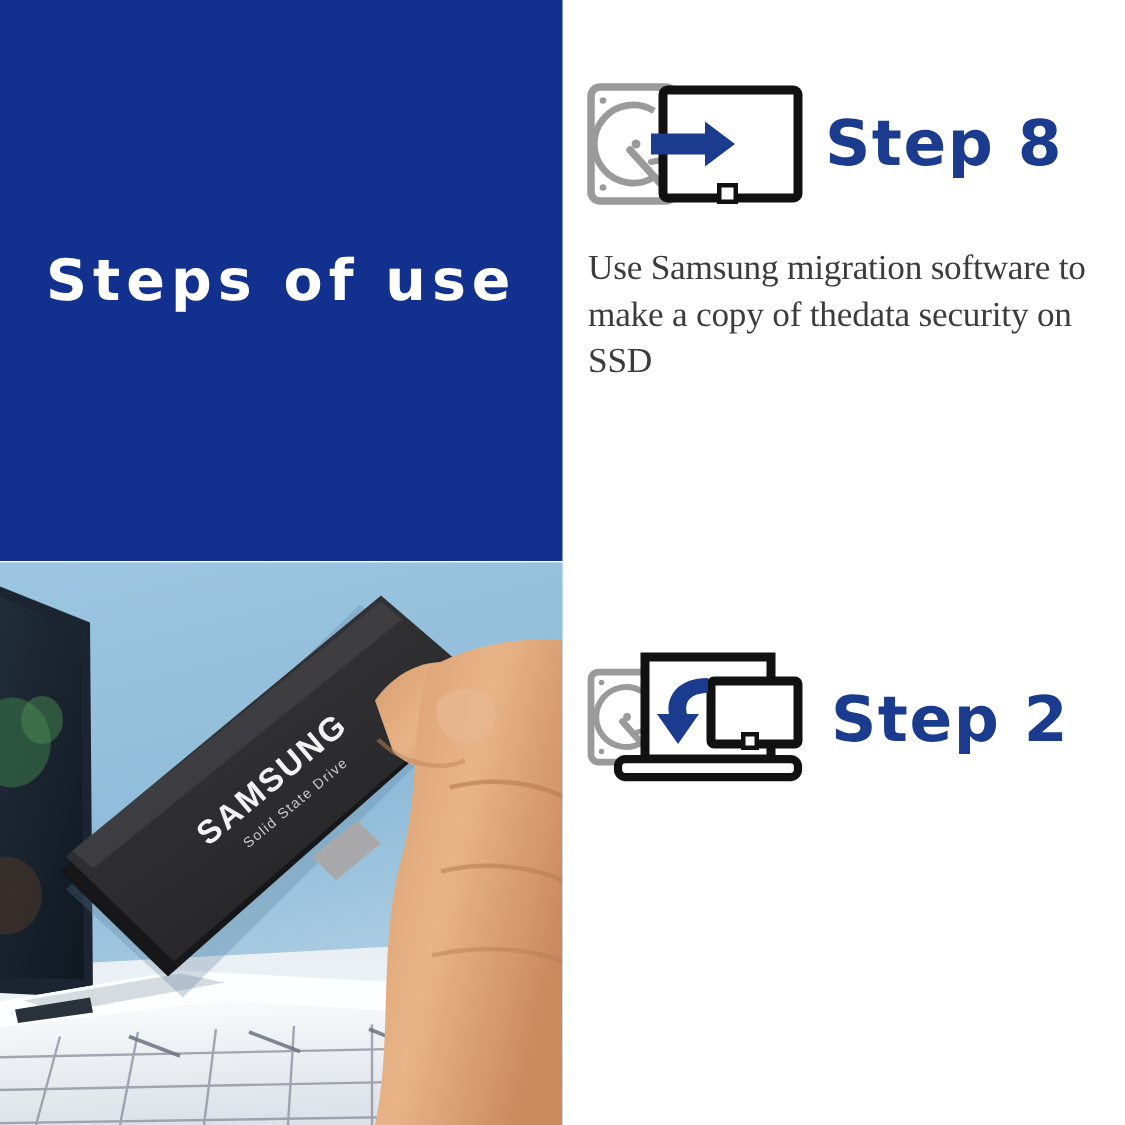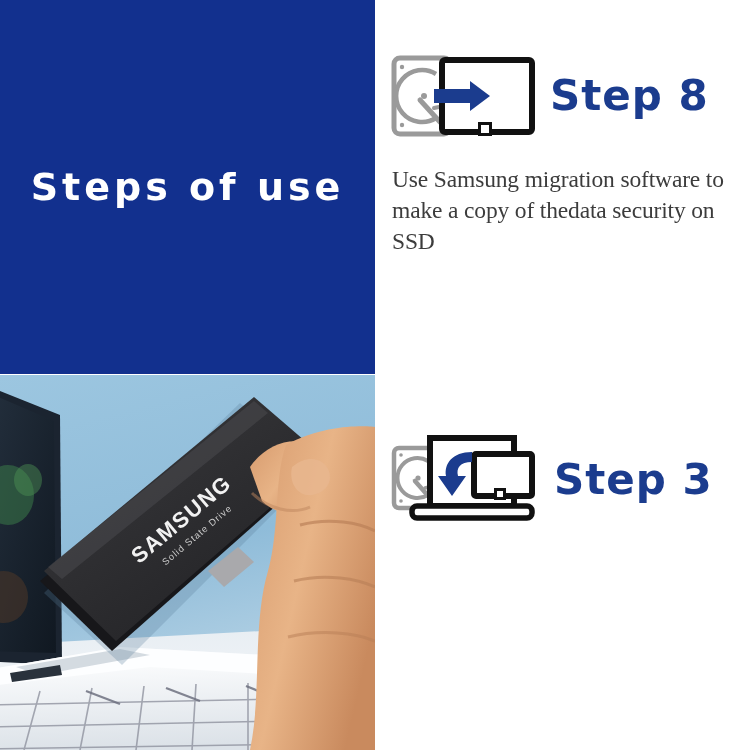--- a/index.html
+++ b/index.html
@@ -306,18 +306,18 @@
             <rect x="107" y="61" width="6" height="6" fill="#ffffff"></rect>
           </g>
 
           <g>
             <path d="M82 22 C62 22 54 34 56 46 L48 46 L62 66 L76 46 L68 46
                      C66 38 70 32 82 32 Z" fill="#1B3C8E"></path>
           </g>
         </svg>
       </div>
 
-      <div class="step-label">Step 3</div>
+      <div class="step-label">Step 2</div>
     </div>
 
   </div>
 
 </div>
 
 </body></html>

